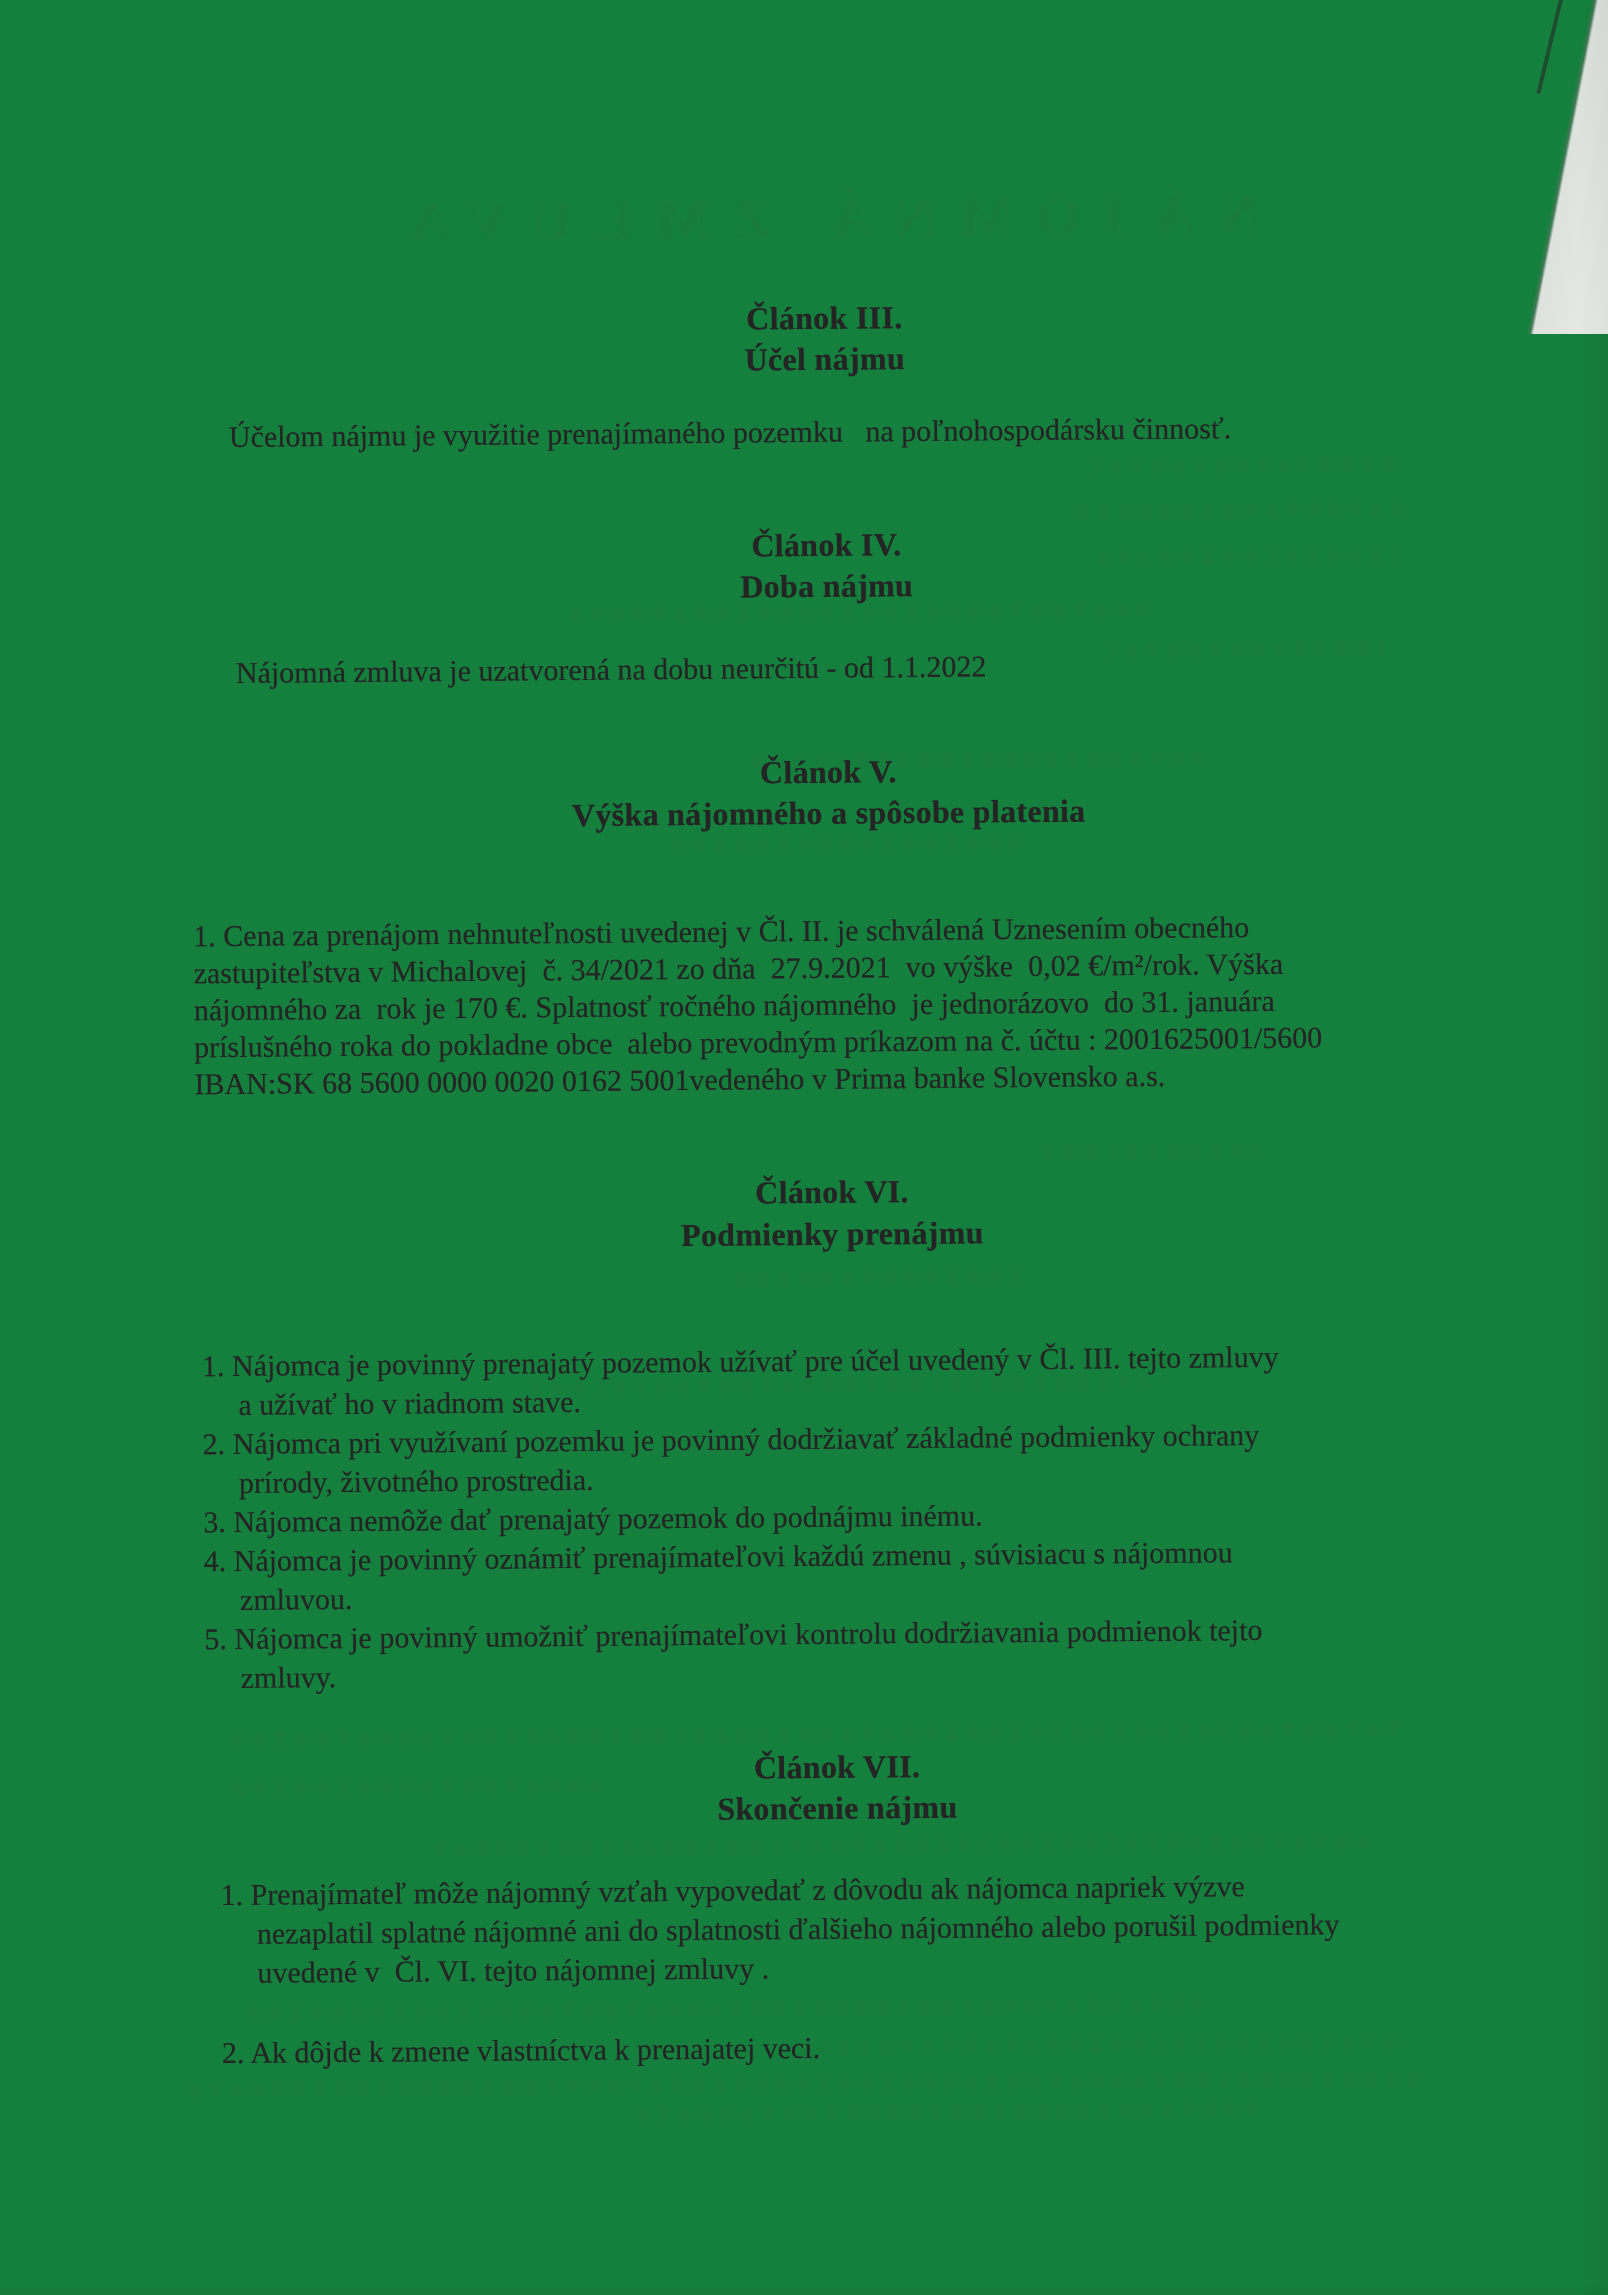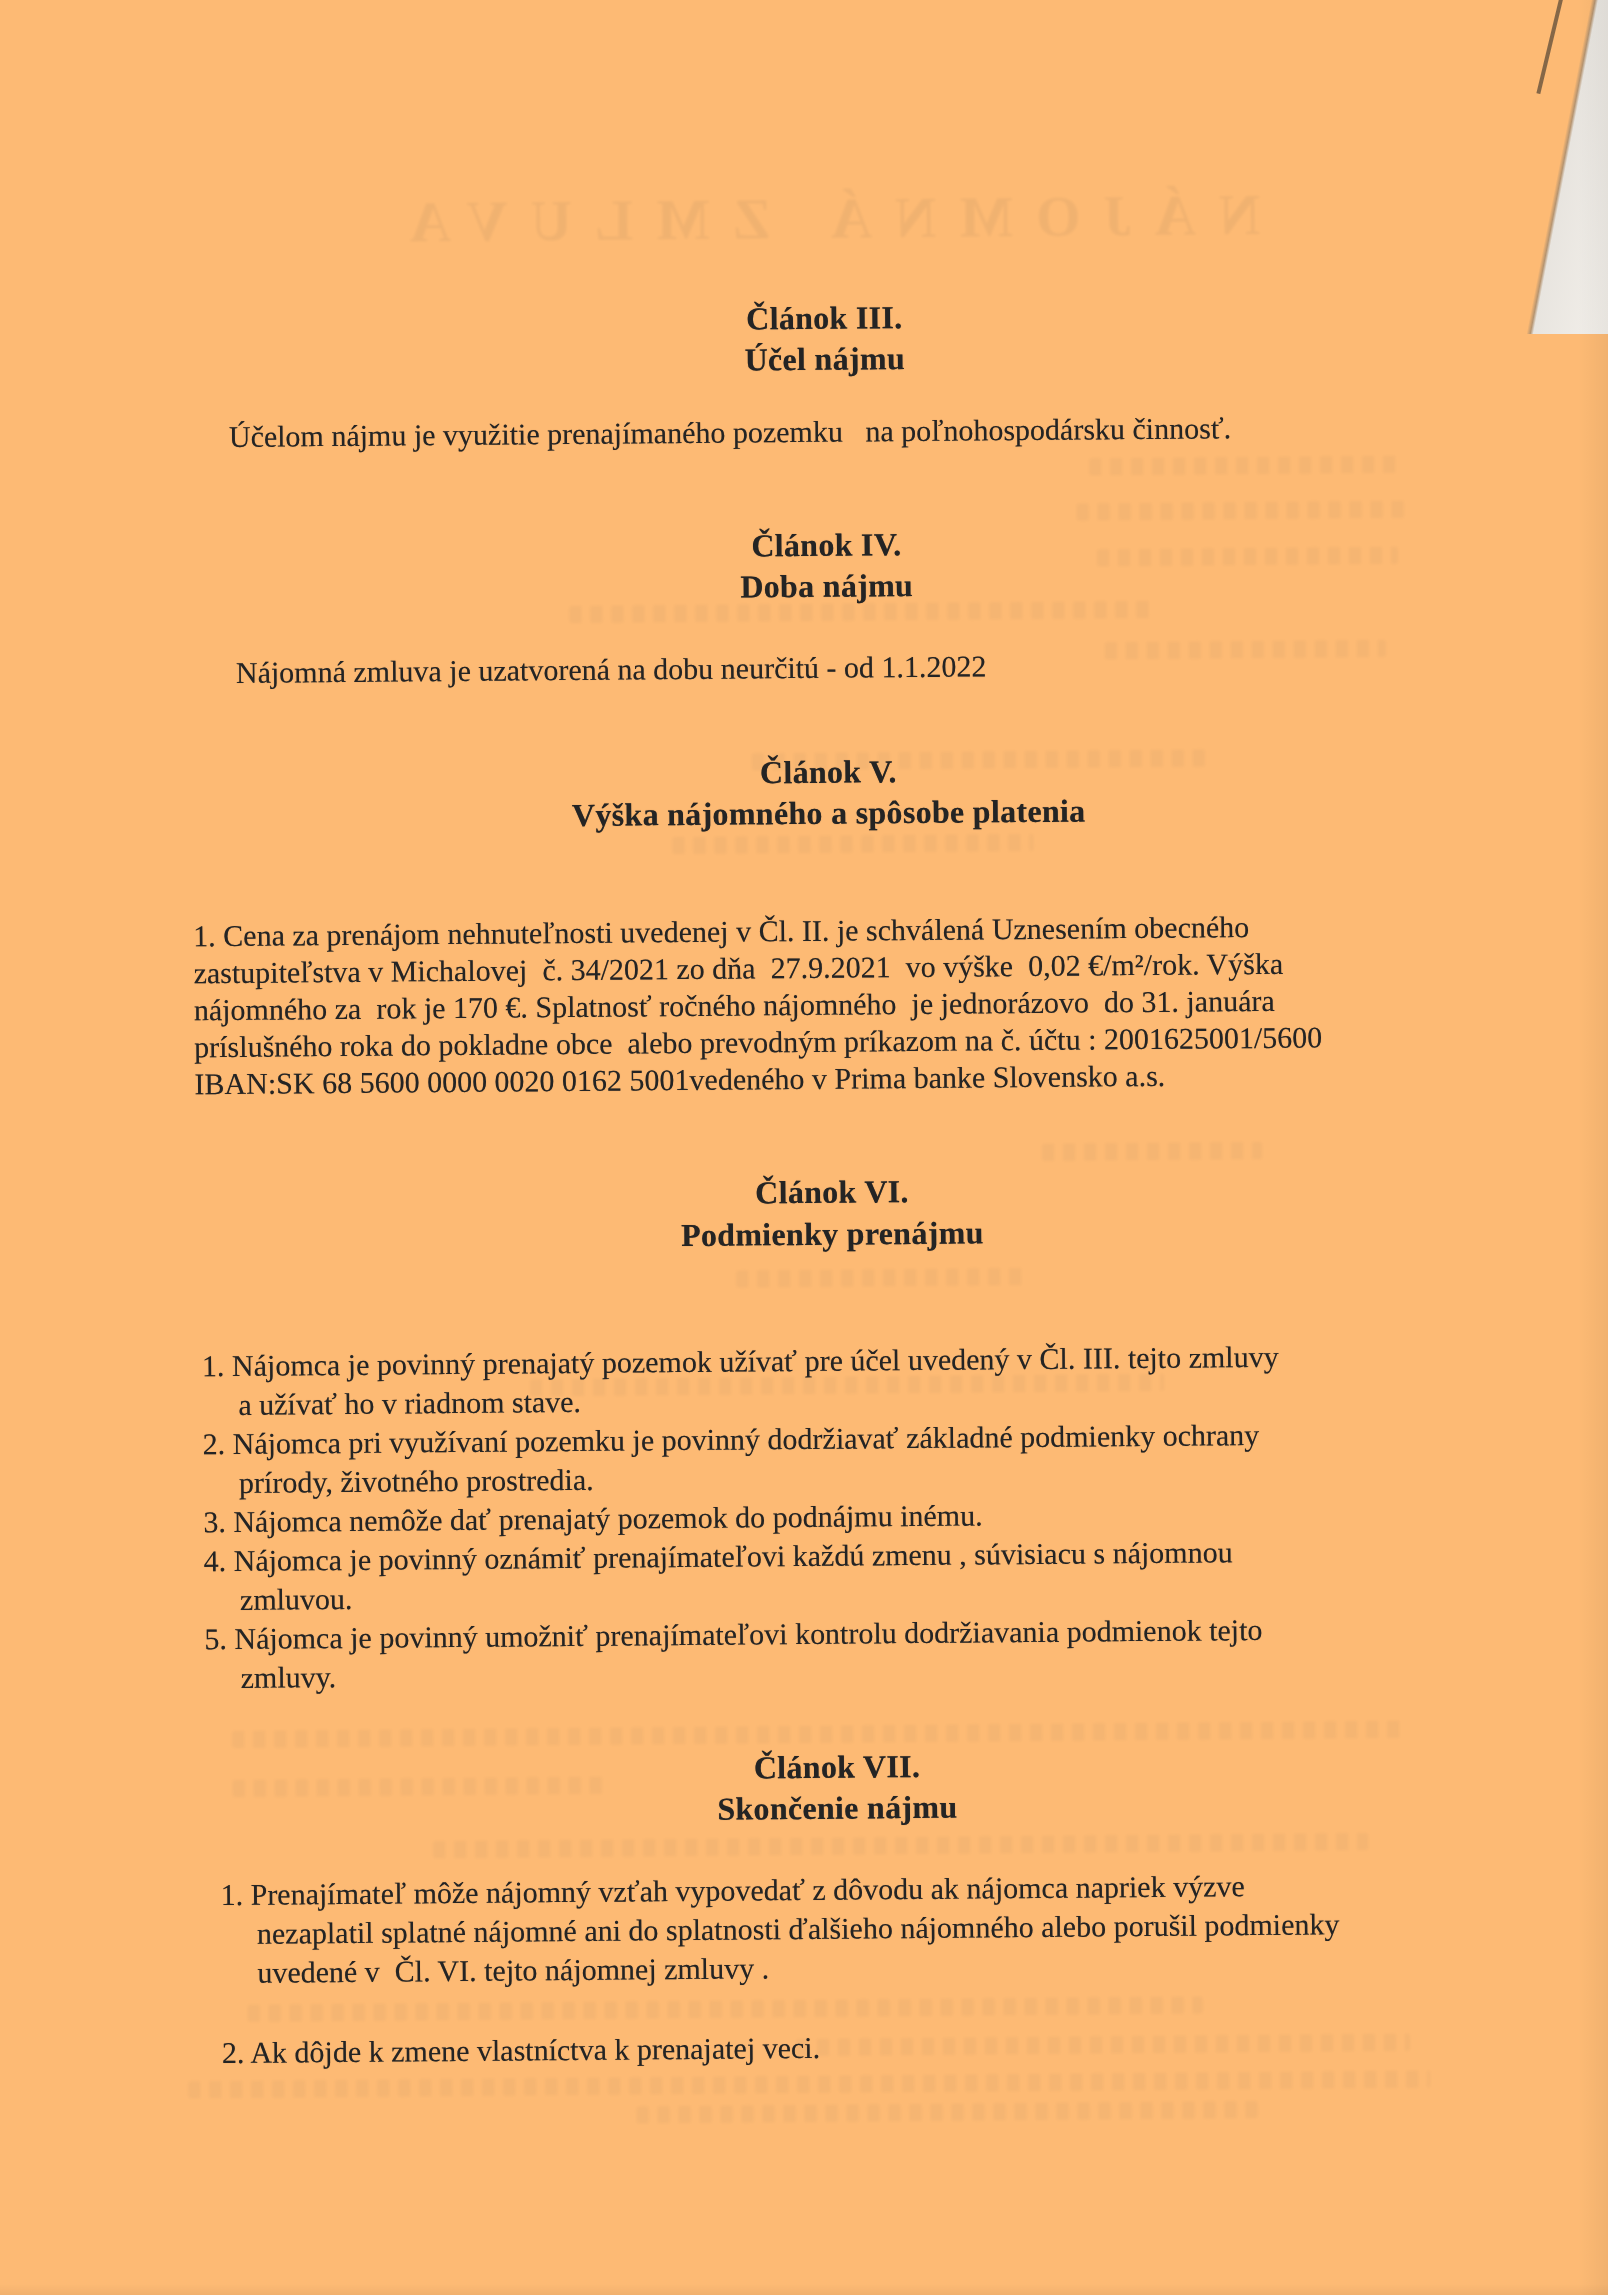--- a/index.html
+++ b/index.html
@@ -4,21 +4,21 @@
 <style>
   html, body {
     margin: 0;
     padding: 0;
     background: #ffffff;
   }
   .page {
     position: relative;
     width: 1609px;
     height: 2295px;
-    background: #fdba74;
+    background: #15803d;
     overflow: hidden;
     font-family: "Liberation Serif", "DejaVu Serif", serif;
     color: #242424;
   }
   
   .skew {
     position: absolute;
     inset: 0;
     transform: rotate(-0.5deg);
     transform-origin: 801px 1135px;

